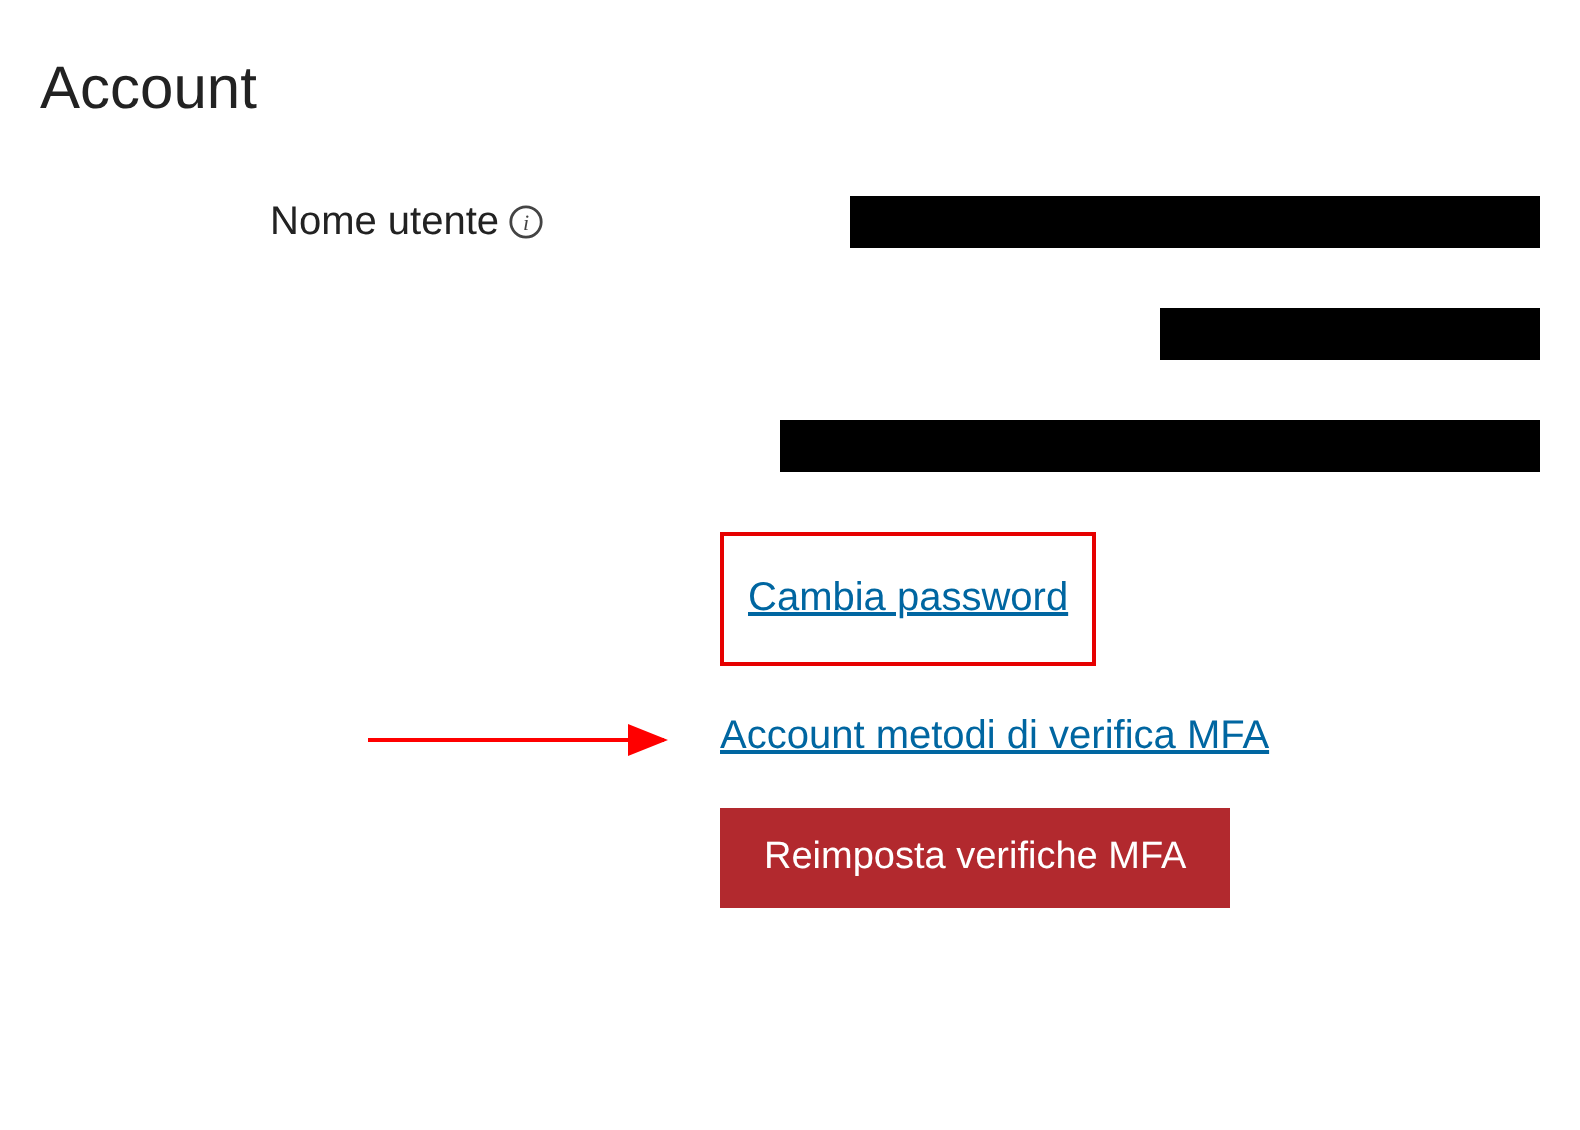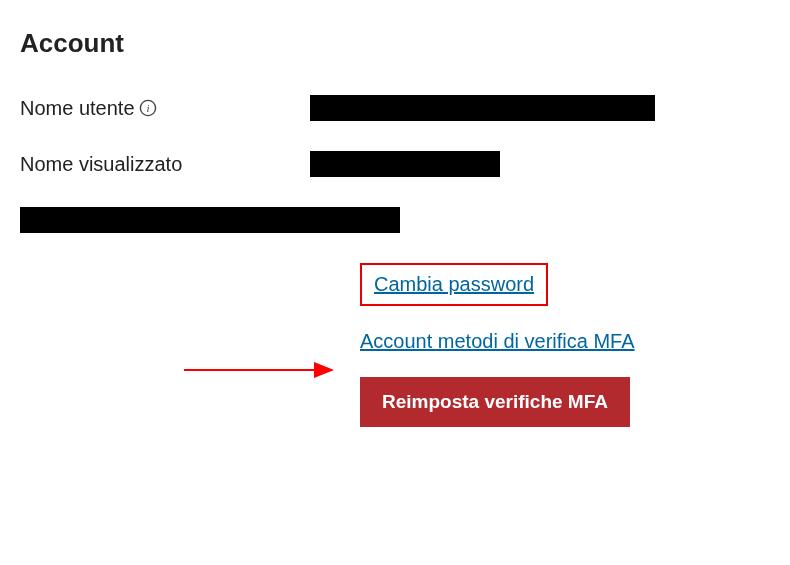--- a/index.html
+++ b/index.html
@@ -5,29 +5,30 @@
     * { margin: 0; padding: 0; box-sizing: border-box; }
     body {
       font-family: Arial, Helvetica, sans-serif;
       background: #fff;
       width: 790px;
       height: 565px;
       position: relative;
       padding: 28px 20px;
     }
     .heading {
-      font-size: 26px;
-      font-weight: 700;
+      font-size: 30px;
+      font-weight: 400;
       color: #222;
       margin-bottom: 36px;
     }
     .row {
       display: flex;
       align-items: center;
       margin-bottom: 30px;
+      justify-content: flex-end;
     }
     .label {
       width: 290px;
       font-size: 20px;
       color: #222;
       display: flex;
       align-items: center;
       gap: 4px;
     }
     .info-icon {
@@ -48,36 +49,36 @@
     .v3 { width: 380px; }
     .actions-col {
       margin-left: 340px;
       display: flex;
       flex-direction: column;
       gap: 24px;
       margin-top: 16px;
     }
     .highlight-box {
       border: 2px solid #e60000;
-      padding: 8px 12px;
+      padding: 20px 12px;
       display: inline-block;
       width: fit-content;
     }
     .link {
       color: #0066a1;
       text-decoration: underline;
       font-size: 20px;
       cursor: pointer;
     }
     .btn-reset {
       background: #b2292e;
       color: #fff;
       border: none;
       font-size: 19px;
-      font-weight: 700;
+      font-weight: 400;
       padding: 14px 22px;
       cursor: pointer;
       width: fit-content;
     }
     .arrow {
       position: absolute;
       left: 184px;
       top: 360px;
     }
   </style>
@@ -93,23 +94,20 @@
       <svg viewBox="0 0 18 18" width="18" height="18">
         <circle cx="9" cy="9" r="7.6"></circle>
         <text x="9" y="13" text-anchor="middle">i</text>
       </svg>
     </span>
   </div>
   <div class="value-redacted v1"></div>
 </div>
 
 <div class="row">
-  <div class="label">
-    <span>Nome visualizzato</span>
-  </div>
   <div class="value-redacted v2"></div>
 </div>
 
 <div class="row">
   <div class="value-redacted v3"></div>
 </div>
 
 <svg class="arrow" width="160" height="20">
   <defs>
     <marker id="ah" markerWidth="10" markerHeight="8" refX="9" refY="4" orient="auto">

